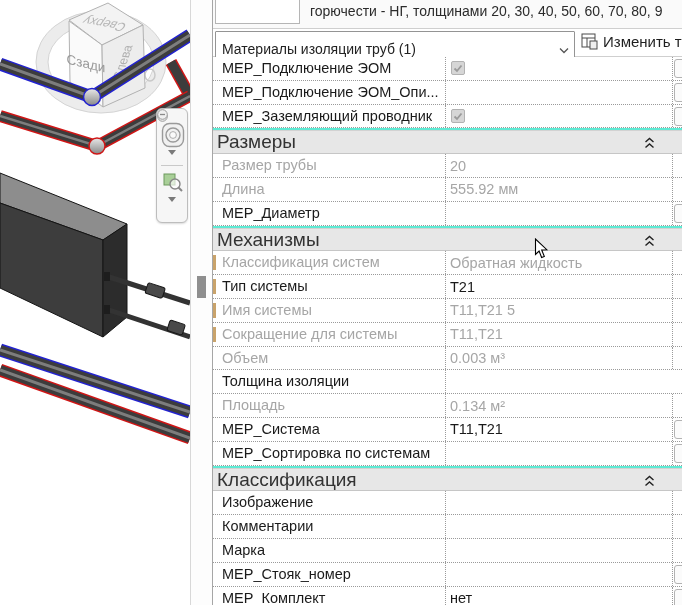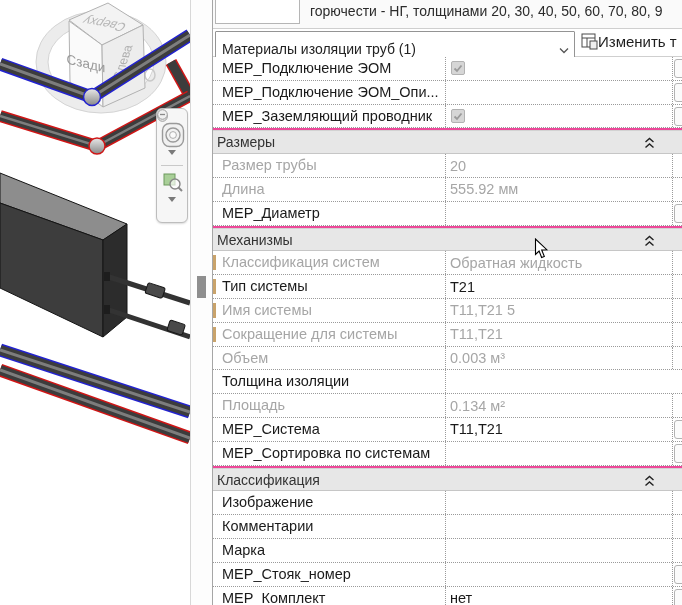--- a/index.html
+++ b/index.html
@@ -22,52 +22,52 @@
   .navbar .arr2{position:absolute;left:11px;top:88px;}
   .navbar .minic{position:absolute;right:3px;bottom:3px;}
   .tri{width:0;height:0;border-left:4px solid transparent;border-right:4px solid transparent;border-top:5px solid #7a7a7a;}
 
   
   .scrollstrip{position:absolute;left:190px;top:0;width:23px;height:605px;background:#fdfdfd;
                border-left:1px solid #d8d8d8;border-right:1px solid #a6a6a6;}
   .scroll-thumb{position:absolute;left:6px;top:276px;width:9px;height:22px;background:#8f8f8f;}
 
   
-  .panel{position:absolute;left:213px;top:0;width:469px;height:605px;background:#ec4899;}
+  .panel{position:absolute;left:213px;top:0;width:469px;height:605px;background:#5eead4;}
 
   .type-area{position:relative;height:29px;background:#fafafa;border-bottom:1px solid #cfcfcf;}
   .type-preview{position:absolute;left:2px;top:-34px;width:85px;height:58px;background:#fff;border:1px solid #b5b5b5;}
   .type-desc{position:absolute;left:97px;top:3px;width:372px;white-space:nowrap;overflow:hidden;
              font-size:14px;color:#2b2b2b;}
 
   .selector-bar{position:relative;height:28px;background:#fff;border-bottom:1px solid #cfcfcf;}
   .combobox{position:absolute;left:2px;top:2px;width:360px;height:36px;background:#fff;
             border:1px solid #949494;border-radius:1px;display:flex;align-items:center;}
   .combobox .cb-text{flex:1;padding-left:6px;font-size:14px;color:#222;white-space:nowrap;overflow:hidden;}
   .combobox .cb-arrow{width:20px;text-align:center;color:#555;}
-  .edit-type{position:absolute;left:368px;top:4px;display:flex;align-items:center;white-space:nowrap;}
+  .edit-type{position:absolute;left:368px;top:4px;display:flex;align-items:center;gap:5px;white-space:nowrap;}
   .edit-type .et-label{font-size:15px;color:#1e1e1e;}
 
   
   .rows{position:relative;}
   .prow{position:relative;display:flex;height:23.8px;border-bottom:1px dotted #9a9a9a;background:#fff;}
   .prow .tick{position:absolute;left:0;top:4px;width:3px;height:15px;background:#c9a36b;}
   .pname{width:232px;padding-left:9px;font-size:14.5px;line-height:23px;color:#1a1a1a;
          white-space:nowrap;overflow:hidden;}
   .pval{width:227px;border-left:1px dotted #9a9a9a;display:flex;align-items:center;padding-left:4px;overflow:hidden;}
   .vtext{font-size:14.5px;color:#1a1a1a;white-space:nowrap;}
   .pbtn{flex:1;border-left:1px dotted #9a9a9a;position:relative;}
   .disabled .pname,.disabled .vtext{color:#a6a6a6;}
   .cbx{width:14px;height:14px;background:#d6d6d6;border:1px solid #b2b2b2;border-radius:2px;
        display:inline-flex;align-items:center;justify-content:center;margin-left:1px;}
   .stub{position:absolute;left:1px;top:2px;width:18px;height:19px;background:#fbfbfb;
         border:1px solid #b3b3b3;border-radius:3px;}
   .phead{position:relative;height:23.8px;margin-top:2px;background:#e7e7e7;border-top:1px solid #d2d2d2;
          border-bottom:1px solid #c6c6c6;}
-  .ph-label{display:block;padding-left:4px;font-size:14px;line-height:22px;color:#333;}
+  .ph-label{display:block;padding-left:4px;font-size:19px;line-height:22px;color:#333;}
   .chev{position:absolute;right:27px;top:4px;}
 
   
   .cursor{position:absolute;left:534px;top:238px;pointer-events:none;}
 </style>
 </head>
 <body>
 
 <div class="stage">
 

